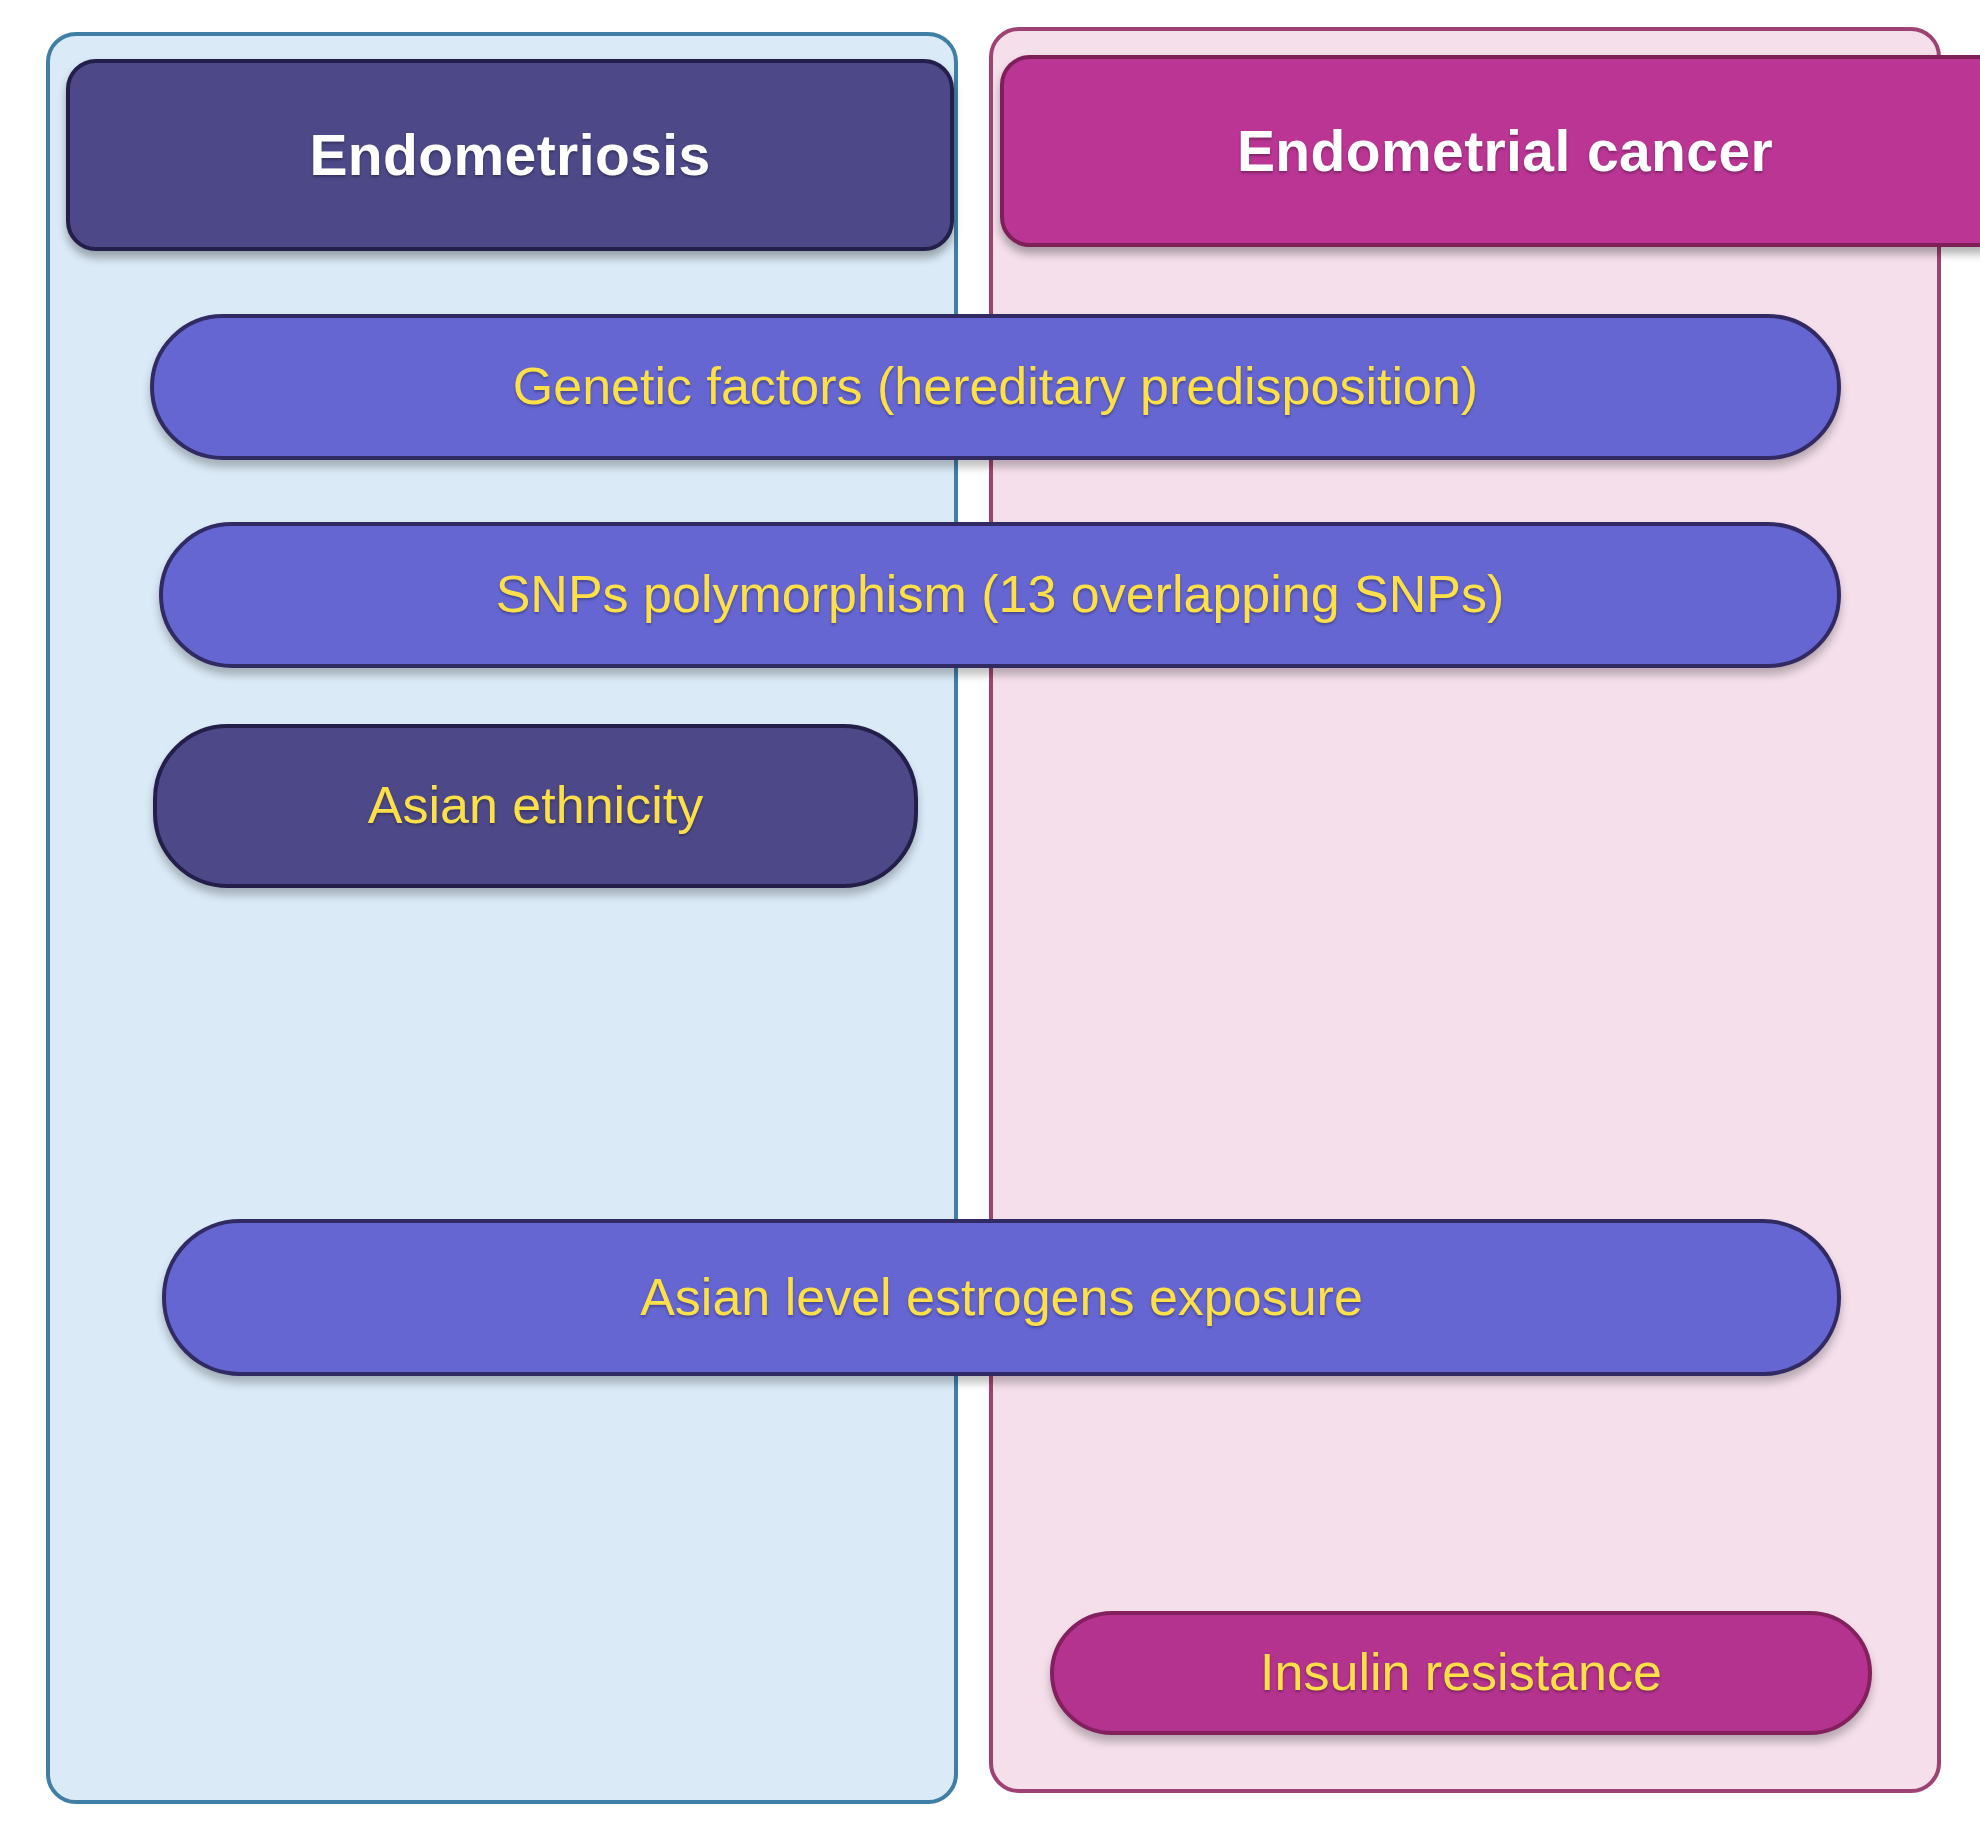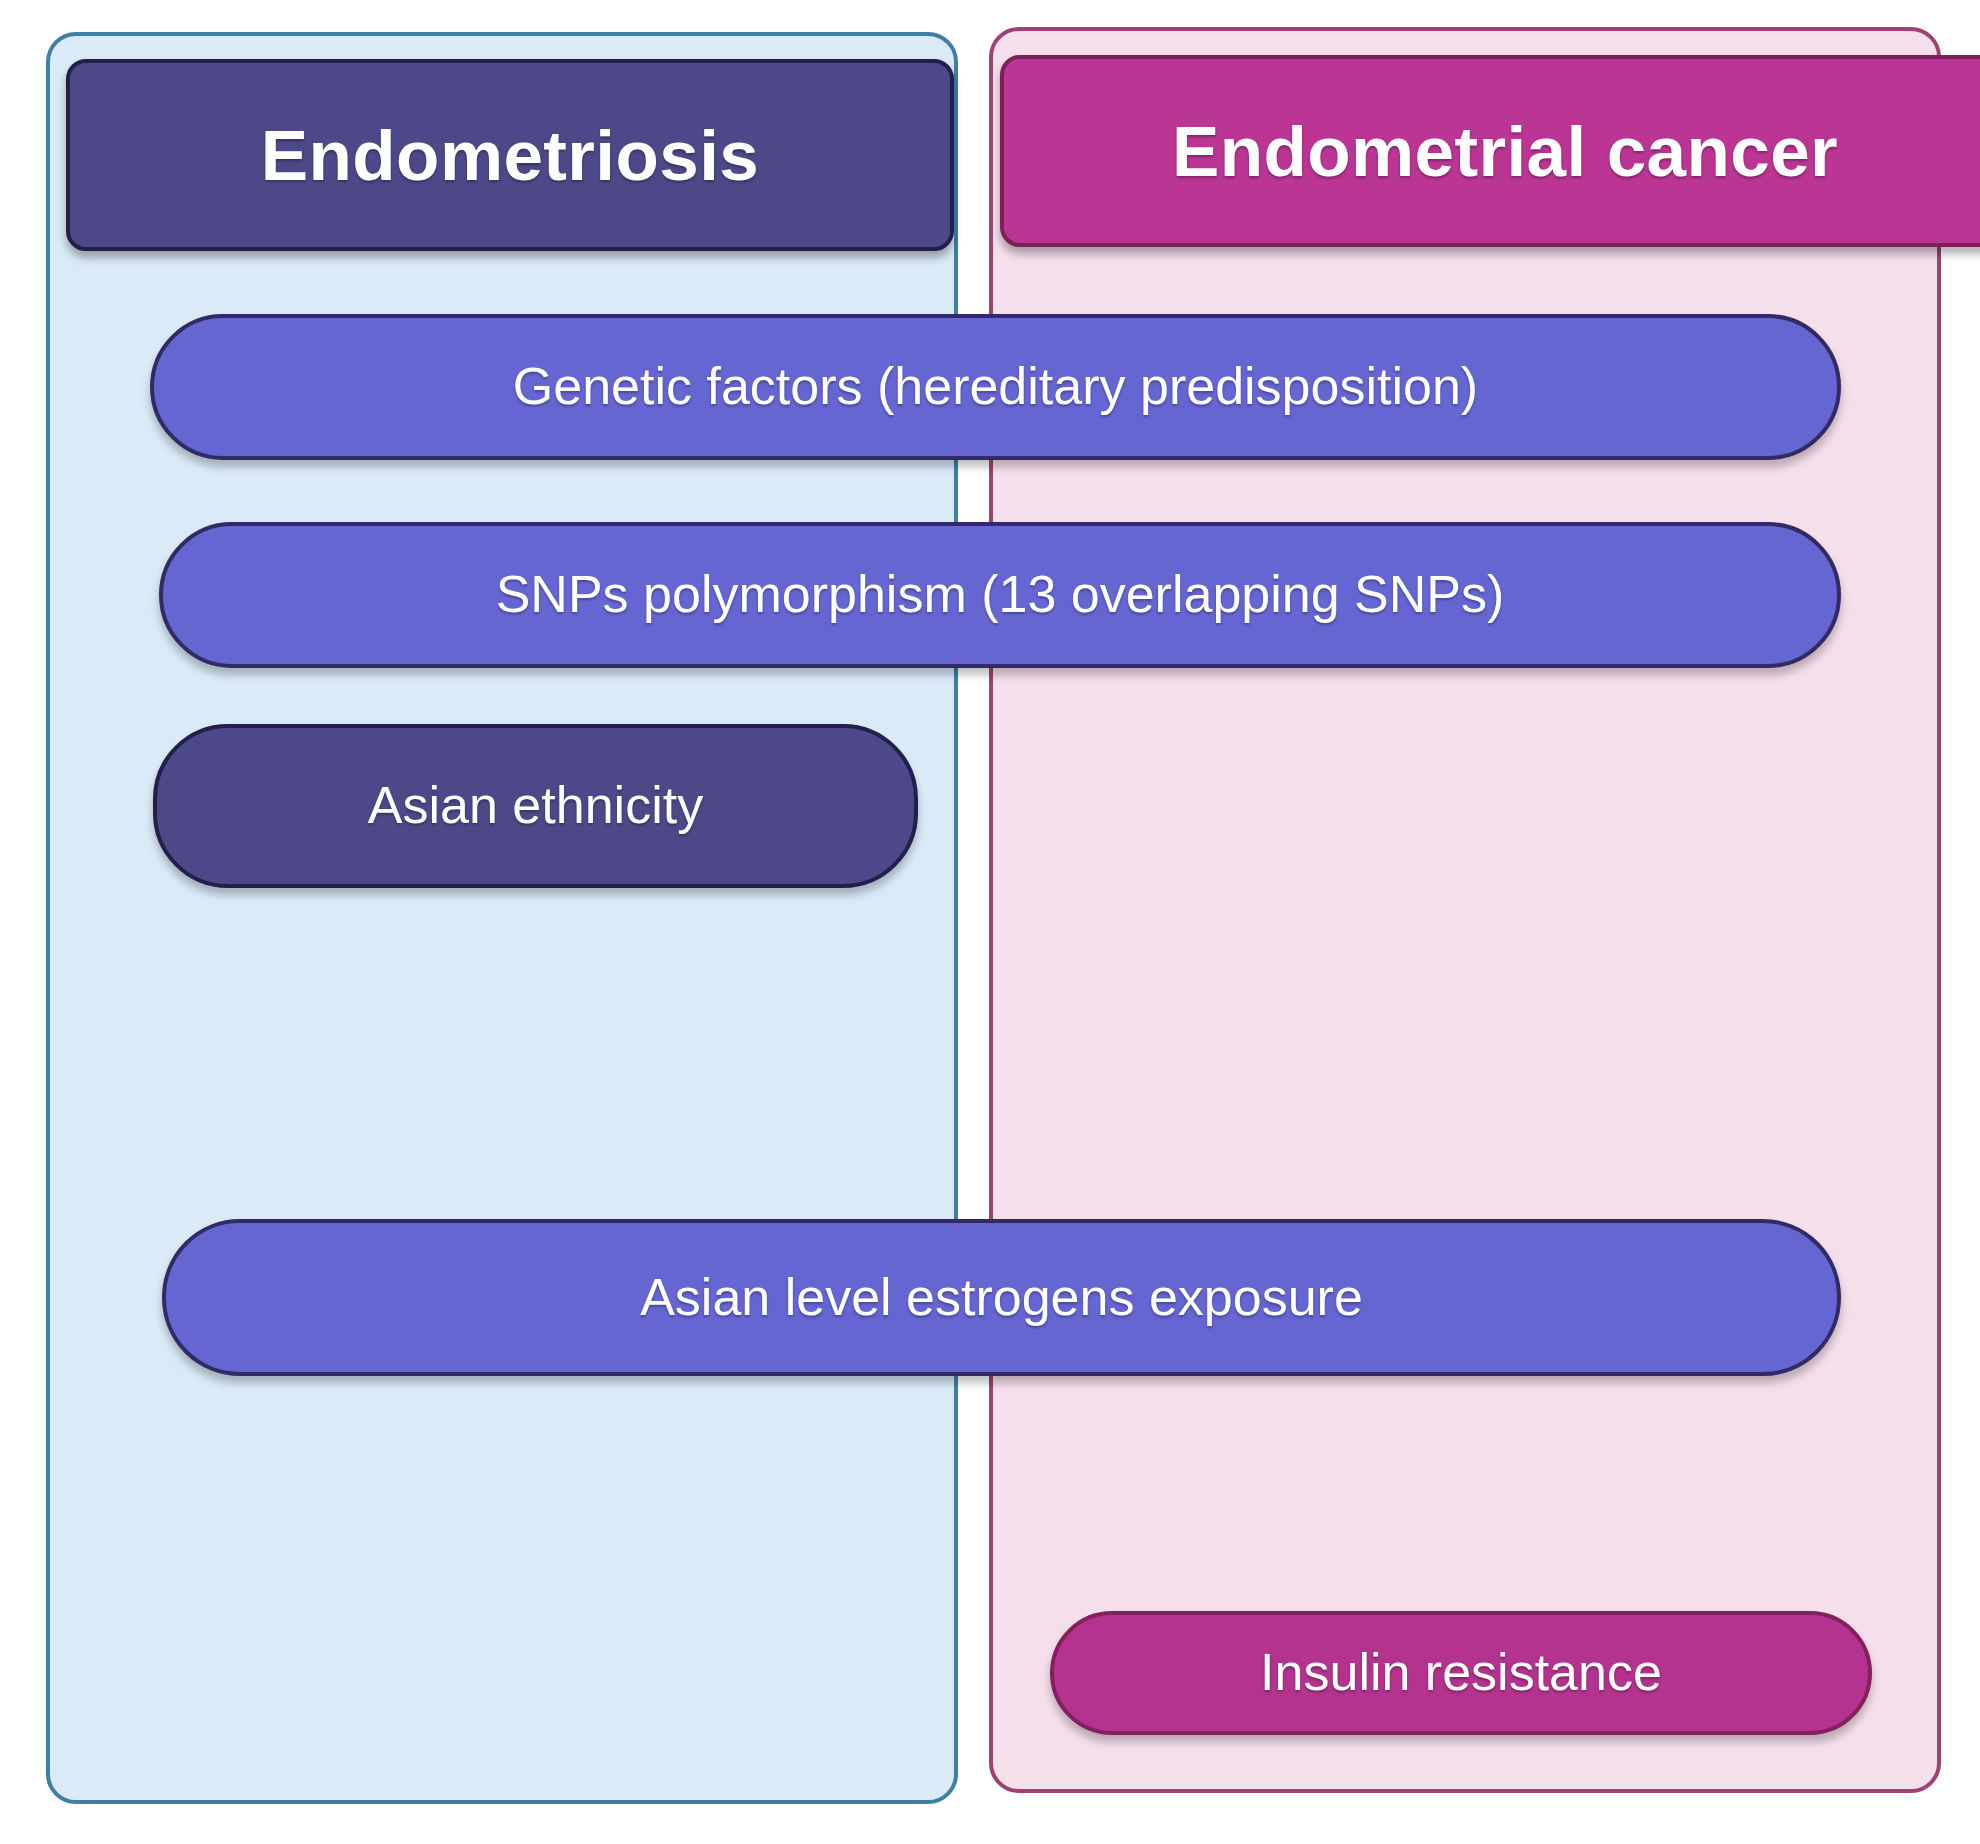--- a/index.html
+++ b/index.html
@@ -41,24 +41,24 @@
     border: 4.5px solid #9e4273;
   }
 
   
   .header-box {
     position: absolute;
     box-sizing: border-box;
     display: flex;
     align-items: center;
     justify-content: center;
-    border-radius: 20px;
+    border-radius: 30px;
     color: #ffffff;
     font-weight: bold;
-    font-size: 71px;
+    font-size: 57px;
     letter-spacing: 0.4px;
     text-shadow: 0 1.8px 2.7px rgba(0,0,0,0.32);
     box-shadow: 0 6.2px 8px rgba(0,0,0,0.30);
   }
   .header-box.left {
     left: 66px;
     top: 59px;
     width: 888px;
     height: 192px;
     background: #4d4989;
@@ -74,21 +74,21 @@
     background: #bb3595;
   }
 
   
   .pill {
     position: absolute;
     box-sizing: border-box;
     display: flex;
     align-items: center;
     justify-content: center;
-    color: #ffffff;
+    color: #fde047;
     font-size: 52px;
     font-weight: 400;
     text-align: center;
     line-height: 1.1;
     text-shadow: 0 1.8px 2.7px rgba(0,0,0,0.30);
     box-shadow: 0 7.1px 9px rgba(0,0,0,0.25);
     padding: 0 23px;
   }
   .pill.blue {
     background: #6566d2;

